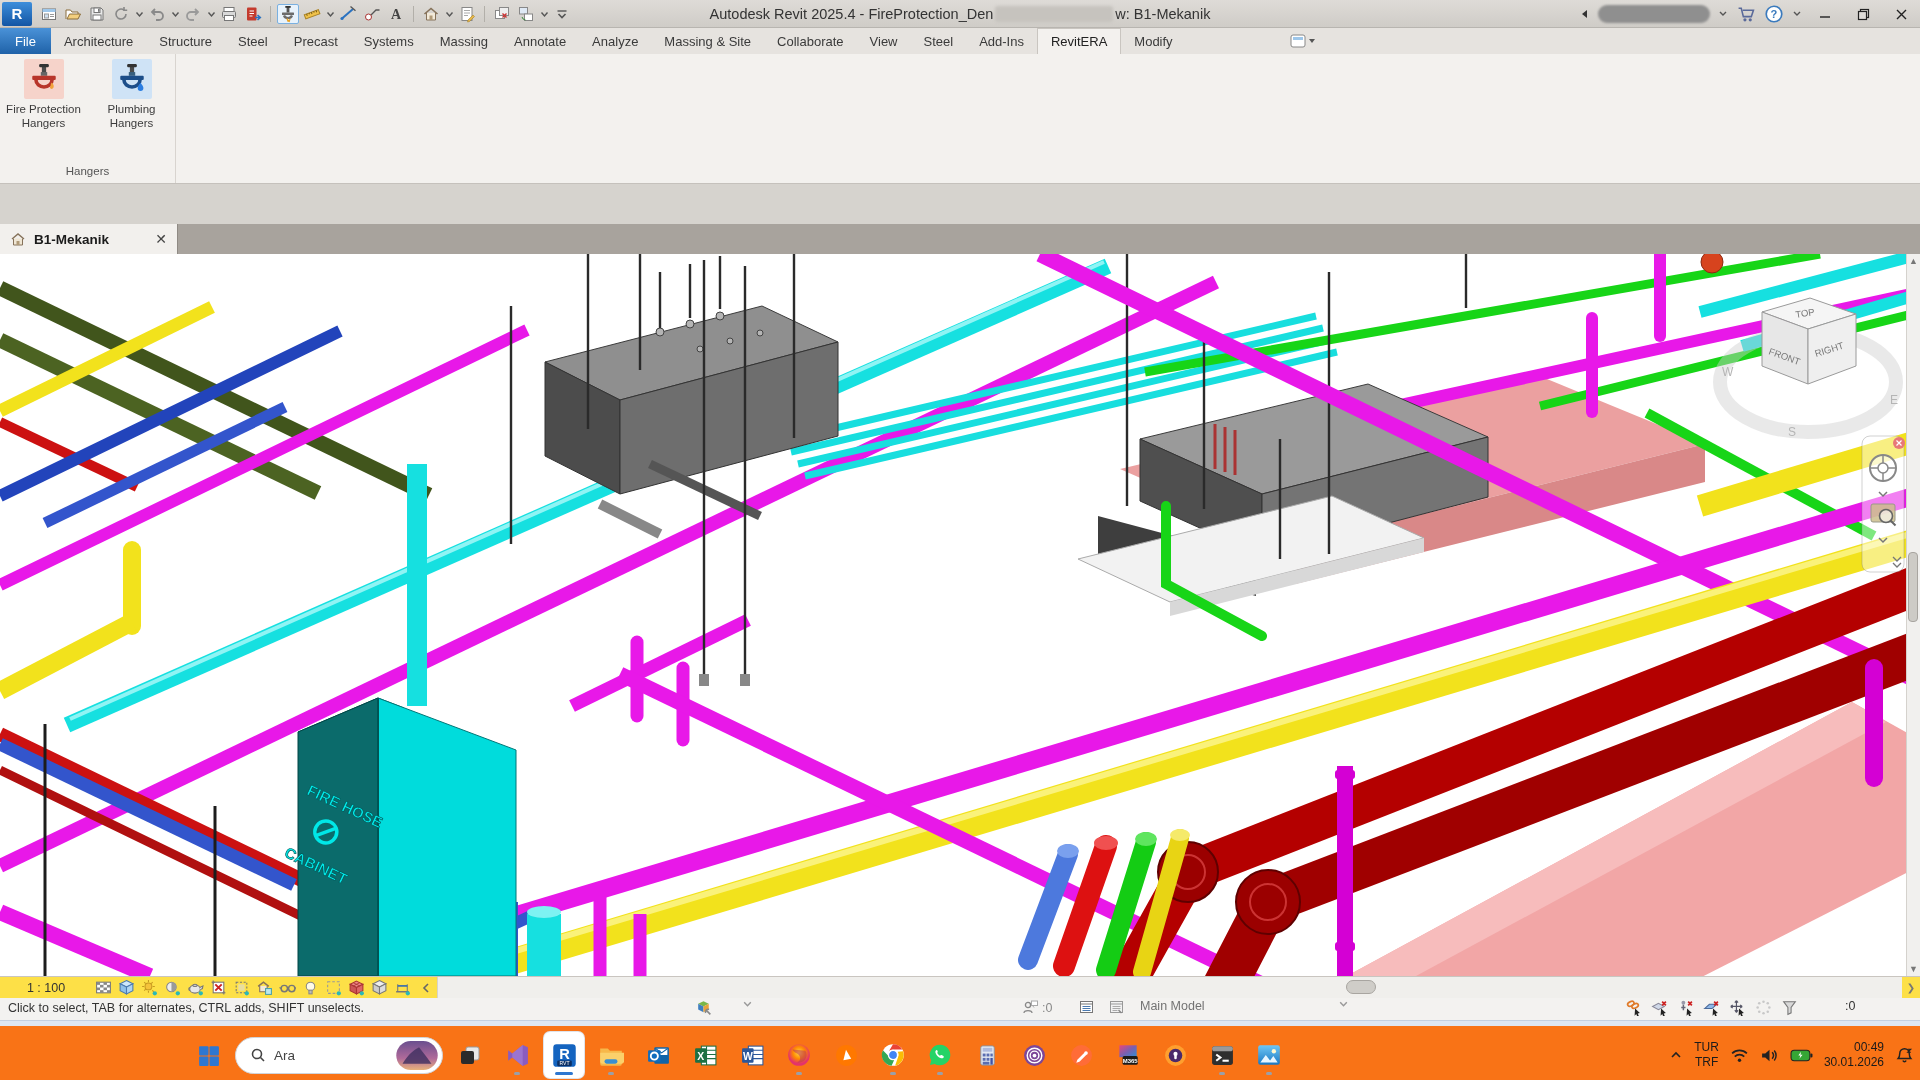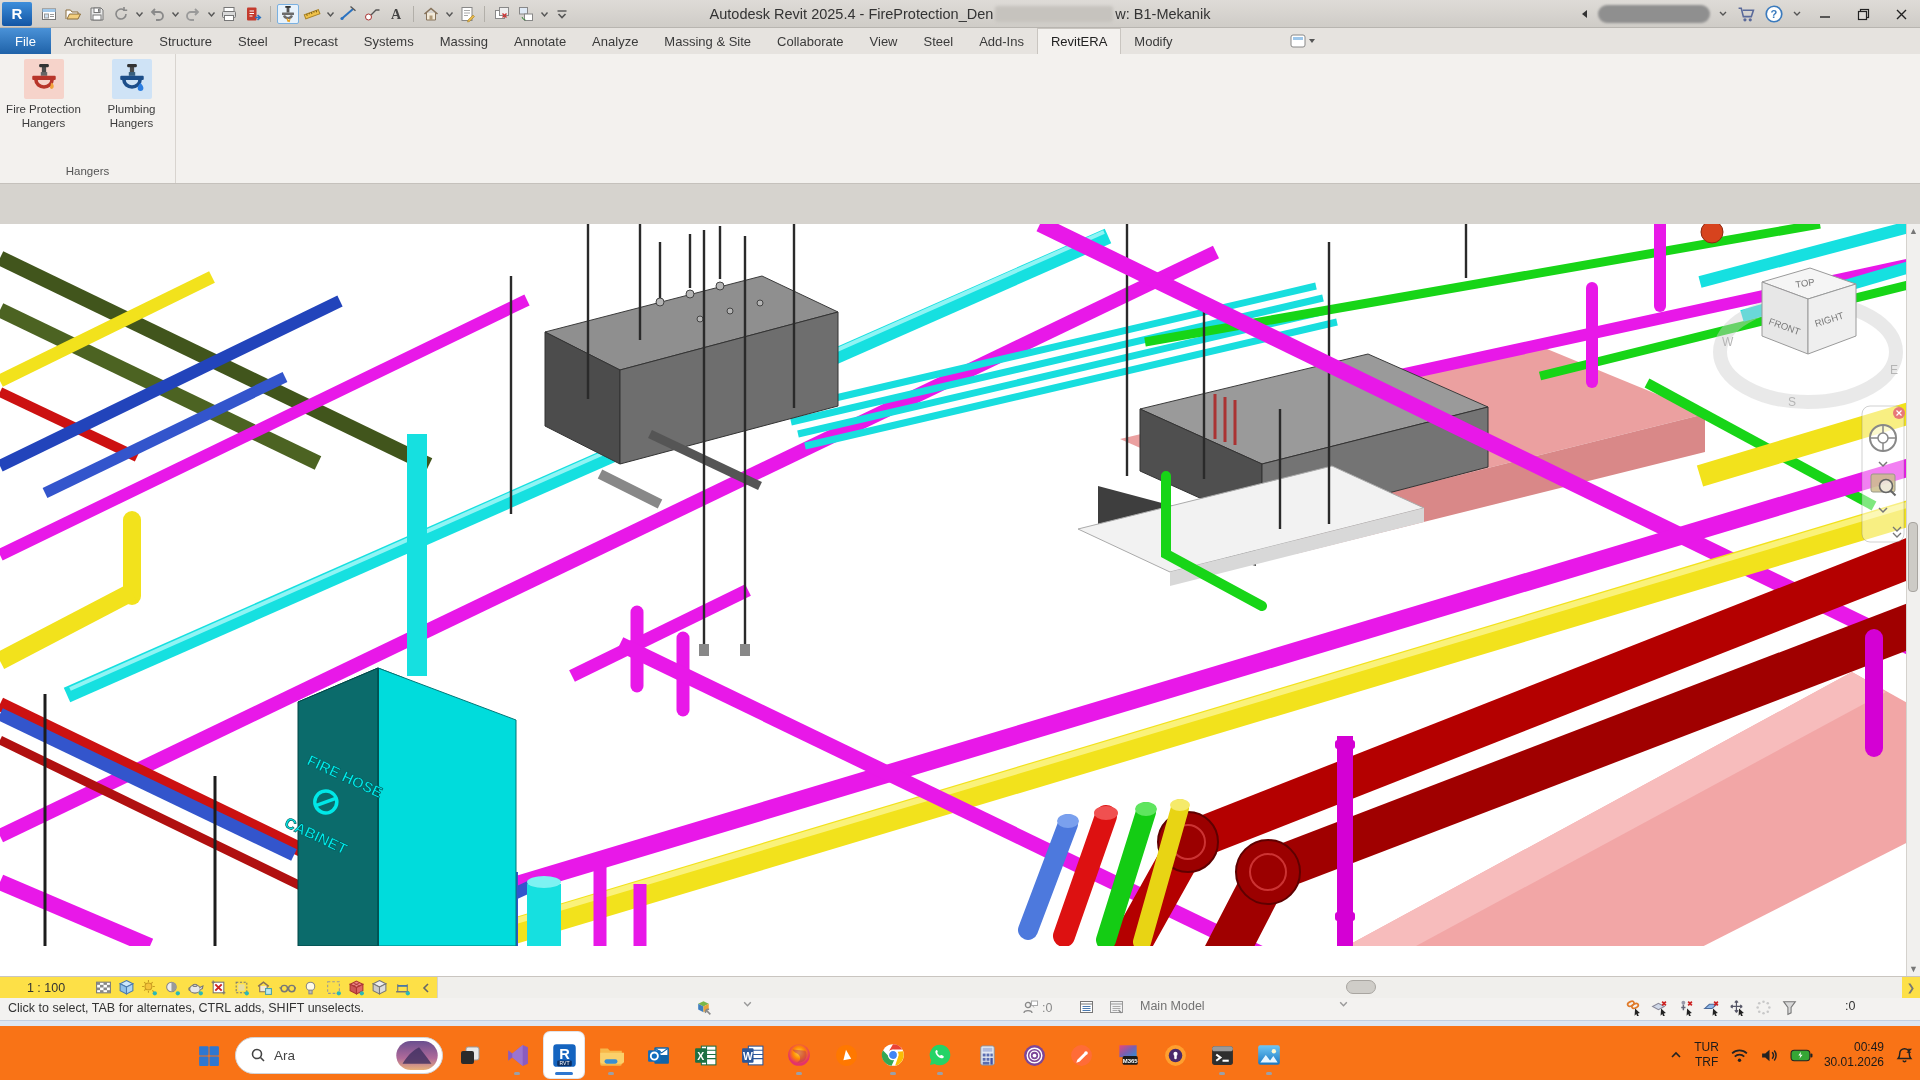--- a/index.html
+++ b/index.html
@@ -346,20 +346,31 @@
           <span>Plumbing</span>
           <span>Hangers</span>
         </div>
       </div>
       <div class="rpanel-label">Hangers</div>
     </div>
   </div>
 
   <div class="spacer-strip"></div>
 
+  <div class="vtabs">
+    <div class="vtab">
+      <svg width="16" height="15" viewBox="0 0 16 15">
+          <path d="M2 7 L8 2 14 7" fill="none" stroke="#86725a" stroke-width="1.4"></path>
+          <path d="M3.5 6.5 V13 h9 V6.5" fill="#efe6d4" stroke="#86725a"></path>
+          <rect x="6.5" y="9" width="3" height="4" fill="#b09a78"></rect>
+        </svg>
+      <span class="vtab-label">B1-Mekanik</span>
+      <span class="vtab-close">✕</span>
+    </div>
+  </div>
 
   <div class="canvas">
     <svg class="scene" viewBox="0 0 1920 722" preserveAspectRatio="none">
 
       <polygon points="1120,215 1530,118 1705,190 1295,292" fill="#eba0a0"></polygon>
       <polygon points="1295,292 1705,190 1705,228 1295,330" fill="#d98888"></polygon>
 
       <line x1="0" y1="34" x2="429" y2="241" stroke="#41551c" stroke-width="15"></line>
       <line x1="0" y1="86" x2="318" y2="239" stroke="#4c6322" stroke-width="15"></line>
       <line x1="0" y1="157" x2="212" y2="53" stroke="#f2e21c" stroke-width="13"></line>

